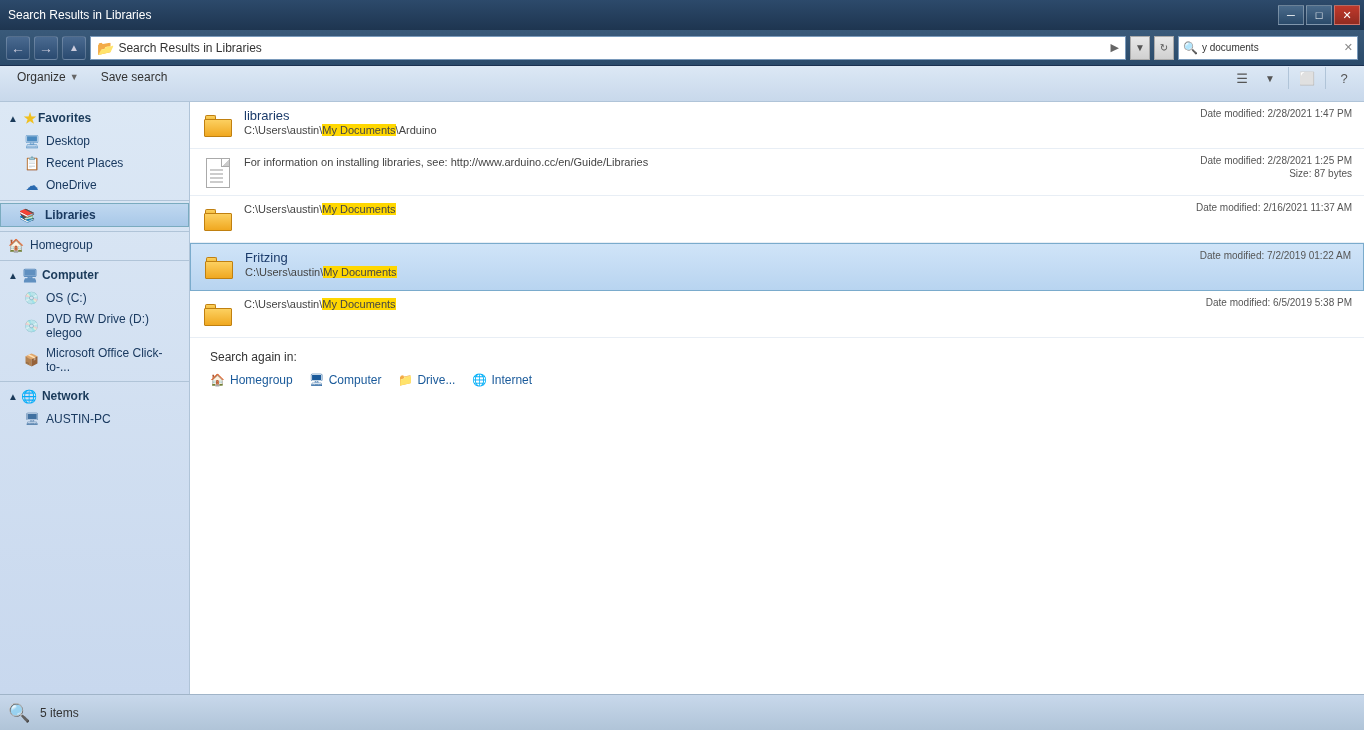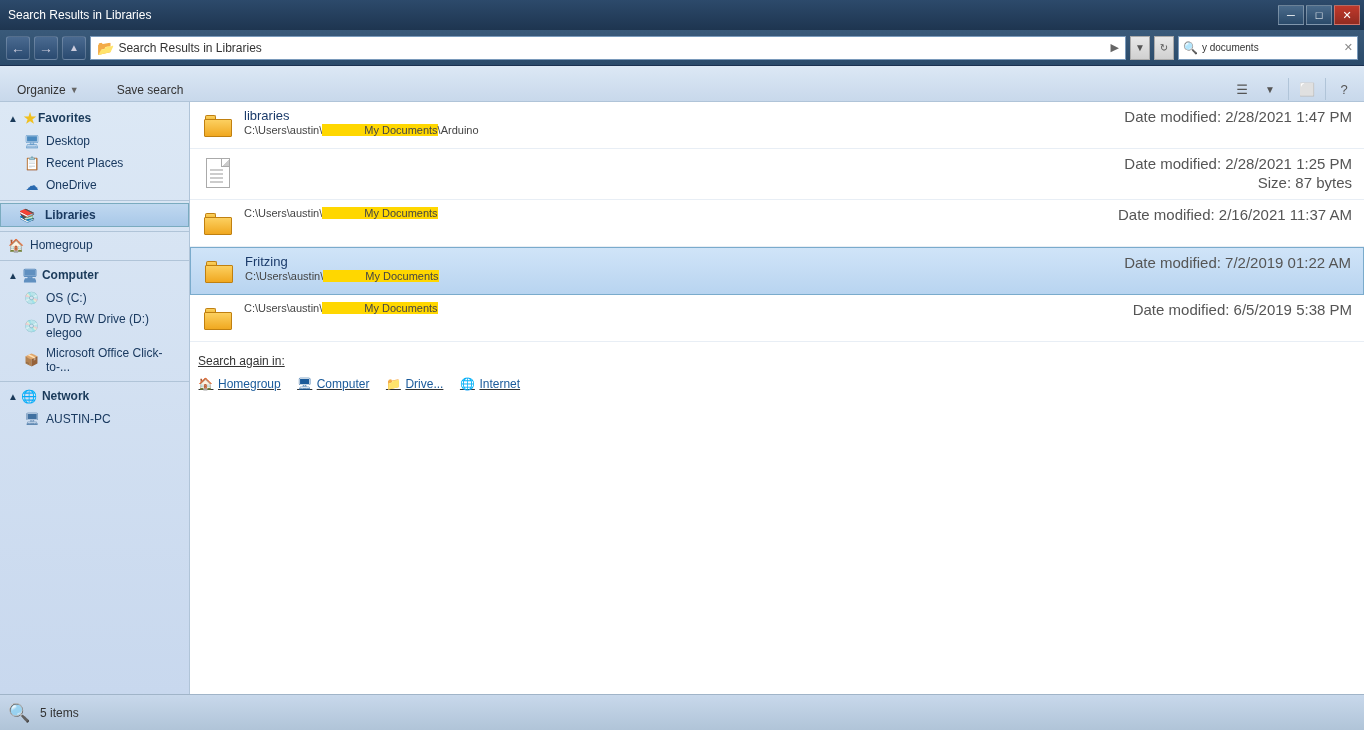--- a/index.html
+++ b/index.html
@@ -125,23 +125,23 @@
       font-size: 11px;
       color: #888;
       cursor: pointer;
     }
 
     
     .toolbar {
       height: 36px;
       background: linear-gradient(to bottom, #dce8f5 0%, #c8d8eb 100%);
       display: flex;
-      align-items: flex-end;
+      align-items: flex-start;
       padding: 0 8px;
-      gap: 20px;
+      gap: 4px;
       border-bottom: 1px solid #b0c4d8;
       flex-shrink: 0;
     }
     .toolbar-btn {
       display: flex;
       align-items: center;
       gap: 4px;
       padding: 3px 8px;
       background: transparent;
       border: 1px solid transparent;
@@ -342,39 +342,37 @@
       margin-top: 1px;
     }
     .result-extra {
       font-size: 11px;
       color: #444;
       margin-top: 1px;
     }
     .highlight {
       background: #ffd700;
       font-weight: normal;
-      padding-left: 42px;
     }
     .result-meta {
-      font-size: 15px;
+      font-size: 10px;
       color: #555;
       text-align: right;
       min-width: 200px;
       flex-shrink: 0;
     }
     .result-meta div {
       margin-bottom: 2px;
     }
 
     
     .search-again {
-      padding: 12px 8px;
+      padding: 12px 20px;
       color: #333;
       font-size: 12px;
-      text-decoration: underline;
     }
     .search-again-label {
       margin-bottom: 8px;
     }
     .search-again-items {
       display: flex;
       gap: 16px;
       align-items: center;
     }
     .search-again-item {
@@ -578,20 +576,21 @@
         <div class="file-icon">
           <div class="file-lines">
             <div class="file-line"></div>
             <div class="file-line"></div>
             <div class="file-line"></div>
             <div class="file-line"></div>
           </div>
         </div>
       </div>
       <div class="result-info">
+        <div class="result-path">For information on installing libraries, see: http://www.arduino.cc/en/Guide/Libraries</div>
       </div>
       <div class="result-meta">
         <div>Date modified: 2/28/2021 1:25 PM</div>
         <div>Size: 87 bytes</div>
       </div>
     </div>
 
     <div class="result-item">
       <div class="result-icon">
         <div class="folder-icon">

